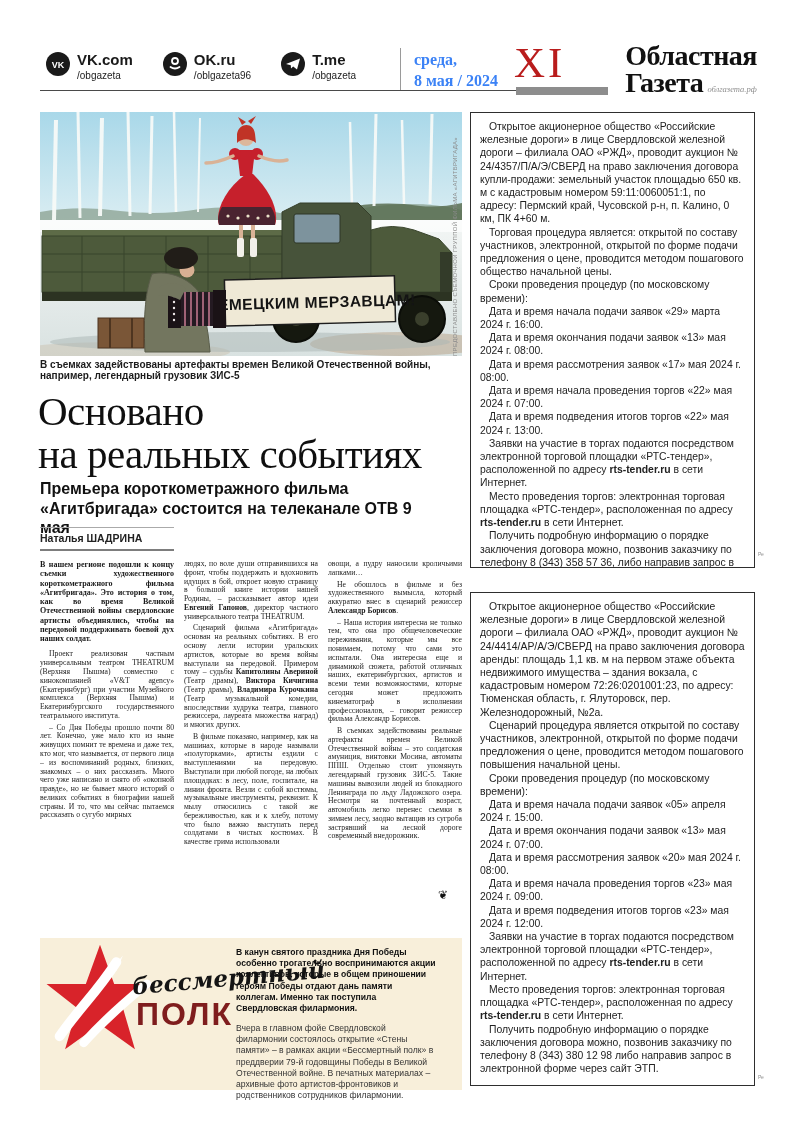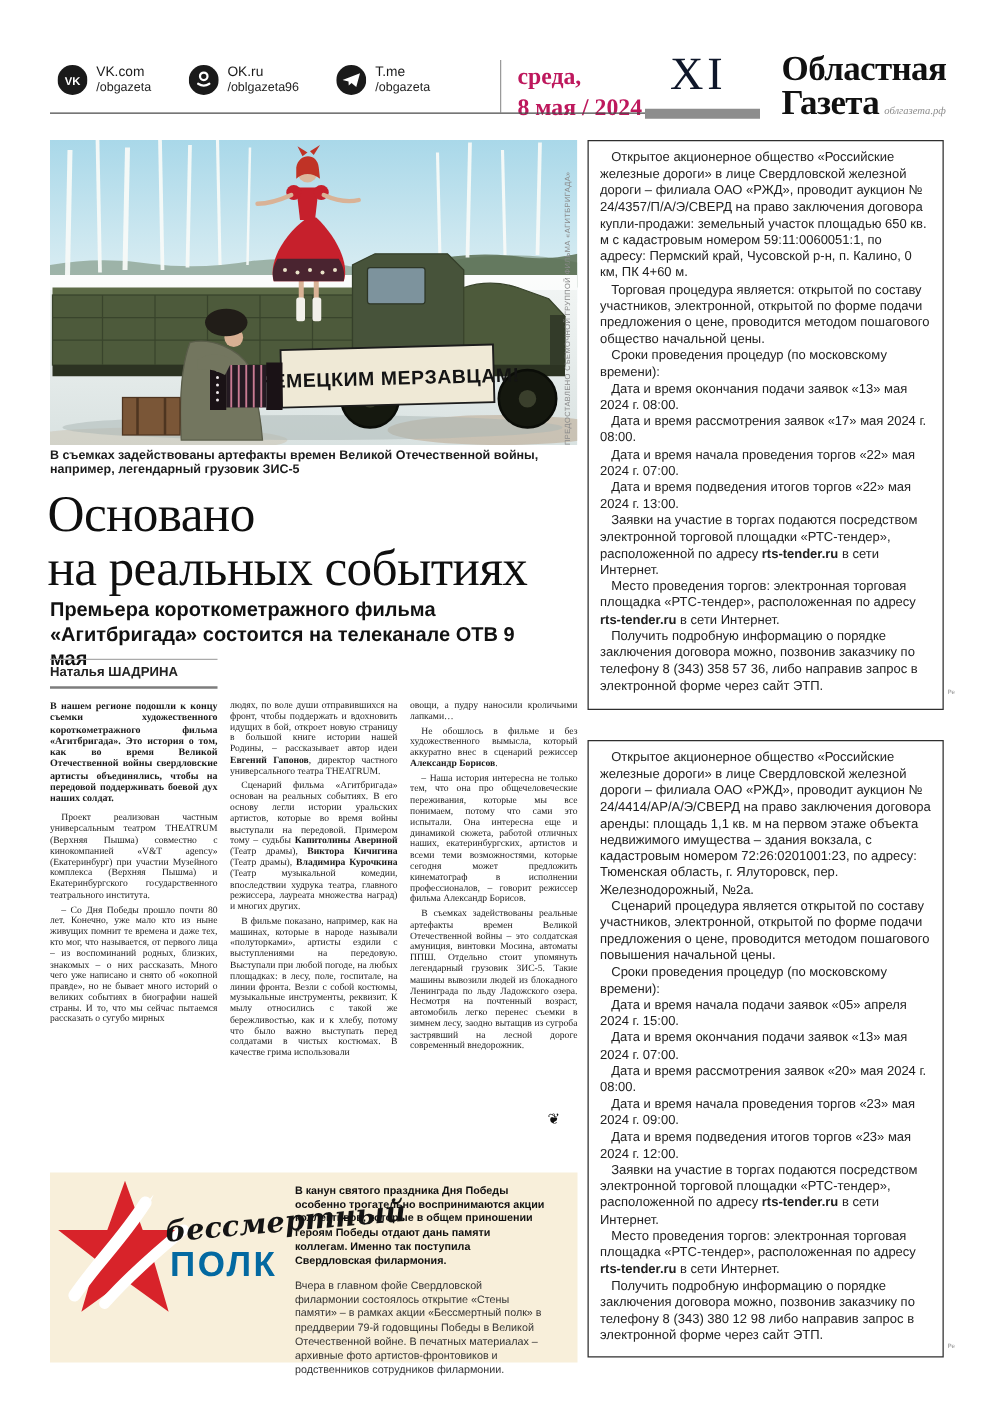--- a/index.html
+++ b/index.html
@@ -2,28 +2,28 @@
 <html><head>
 <meta charset="utf-8">
 <style>
   html,body{margin:0;padding:0;background:#fff;}
   .page{position:relative;width:800px;height:1119px;background:#fff;overflow:hidden;
         font-family:"Liberation Sans",sans-serif;color:#1a1a1a;}
   
   .socials{position:absolute;left:46px;top:52px;display:flex;gap:30px;}
   .social{display:flex;gap:7px;align-items:flex-start;}
   .social .txt{line-height:1.1;}
-  .social .net{font-weight:normal;font-size:11px;}
+  .social .net{font-weight:bold;font-size:15px;}
   .social .handle{font-size:10px;color:#222;margin-top:1px;}
   .sicon{width:24px;height:24px;flex:0 0 auto;}
   .hdr-divider{position:absolute;left:400px;top:48px;width:1px;height:42px;background:#9a9a9a;}
   .hdr-date{position:absolute;left:414px;top:50px;font-family:"Liberation Serif",serif;
-            font-weight:bold;font-size:19px;line-height:1.3;color:#be185d;}
-  .hdr-roman{position:absolute;left:536px;top:38px;font-family:"Liberation Serif",serif;
-             font-size:37px;letter-spacing:3px;color:#0f172a;}
+            font-weight:bold;font-size:16px;line-height:1.3;color:#3b82f6;}
+  .hdr-roman{position:absolute;left:514px;top:38px;font-family:"Liberation Serif",serif;
+             font-size:43px;letter-spacing:3px;color:#b91c1c;}
   .hdr-graybar{position:absolute;left:516px;top:87px;width:92px;height:8px;background:#8d8d8d;}
   .hdr-rule{position:absolute;left:40px;top:90px;width:476px;height:1px;background:#4a4a4a;}
   .masthead{position:absolute;right:43px;top:42px;text-align:left;font-family:"Liberation Serif",serif;
             font-weight:bold;color:#111;line-height:0.98;letter-spacing:-0.5px;}
   .masthead .l1{font-size:28px;}
   .masthead .l2{font-size:28px;}
   .masthead .site{font-size:8.5px;color:#8d8d8d;font-style:italic;font-weight:normal;
                   letter-spacing:0;margin-left:4px;}
   
   .photo{position:absolute;left:40px;top:112px;width:422px;height:244px;overflow:hidden;}
@@ -53,21 +53,21 @@
   .notice-1{top:112px;height:456px;}
   .notice-2{top:592px;height:494px;}
   .ad-mark{position:absolute;left:758px;font-size:5px;color:#8f8f8f;}
   .ad-mark-1{top:551px;}
   .ad-mark-2{top:1074px;}
   
   .ad{position:absolute;left:40px;top:938px;width:422px;height:152px;background:#f8efda;}
   .ad-logo{position:absolute;left:0;top:0;width:210px;height:152px;}
   .ad-script{position:absolute;left:92px;top:26px;font-family:"DejaVu Serif",serif;
              font-style:italic;font-weight:bold;font-size:23px;color:#141414;transform:rotate(-5deg);}
-  .ad-polk{position:absolute;left:96px;top:58px;font-size:28px;font-weight:bold;letter-spacing:2px;color:#0369a1;}
+  .ad-polk{position:absolute;left:96px;top:58px;font-size:32px;font-weight:bold;letter-spacing:2px;color:#7f1d1d;}
   .ad-text{position:absolute;left:196px;top:9px;width:200px;font-size:8.6px;line-height:1.3;color:#222;}
   .ad-text .bold{font-weight:bold;color:#111;margin:0 0 9px 0;}
   .ad-text .reg{margin:0;color:#333;}
 </style>
 </head>
 <body>
 
 <div class="page">
 
   <div class="socials">
@@ -260,20 +260,21 @@
         <p class="ind gap"><span>– Наша история интересна не только тем, что она про общечеловеческие переживания, которые мы все понимаем, потому что сами это испытали. Она интересна еще и динамикой сюжета, работой отличных наших, екатеринбургских, артистов и всеми теми возможностями, которые сегодня может предложить кинематограф в исполнении профессионалов, – говорит режиссер фильма Александр Борисов.</span></p>
         <p class="ind gap"><span>В съемках задействованы реальные артефакты времен Великой Отечественной войны – это солдатская амуниция, винтовки Мосина, автоматы ППШ. Отдельно стоит упомянуть легендарный грузовик ЗИС-5. Такие машины вывозили людей из блокадного Ленинграда по льду Ладожского озера. Несмотря на почтенный возраст, автомобиль легко перенес съемки в зимнем лесу, заодно вытащив из сугроба застрявший на лесной дороге современный внедорожник.</span></p>
       </div>
   </div>
   <div class="endmark">❦</div>
 
   <div class="notice notice-1">
       <p><span>Открытое акционерное общество «Российские железные дороги» в лице Свердловской железной дороги – филиала ОАО «РЖД», проводит аукцион № 24/4357/П/А/Э/СВЕРД на право заключения договора купли-продажи: земельный участок площадью 650 кв. м с кадастровым номером 59:11:0060051:1, по адресу: Пермский край, Чусовской р-н, п. Калино, 0 км, ПК 4+60 м.</span></p>
       <p><span>Торговая процедура является: открытой по составу участников, электронной, открытой по форме подачи предложения о цене, проводится методом пошагового общество начальной цены.</span></p>
       <p><span>Сроки проведения процедур (по московскому времени):</span></p>
+      <p><span>Дата и время начала подачи заявок «29» марта 2024 г. 16:00.</span></p>
       <p><span>Дата и время окончания подачи заявок «13» мая 2024 г. 08:00.</span></p>
       <p><span>Дата и время рассмотрения заявок «17» мая 2024 г. 08:00.</span></p>
       <p><span>Дата и время начала проведения торгов «22» мая 2024 г. 07:00.</span></p>
       <p><span>Дата и время подведения итогов торгов «22» мая 2024 г. 13:00.</span></p>
       <p><span>Заявки на участие в торгах подаются посредством электронной торговой площадки «РТС-тендер», расположенной по адресу </span><b>rts-tender.ru</b><span> в сети Интернет.</span></p>
       <p><span>Место проведения торгов: электронная торговая площадка «РТС-тендер», расположенная по адресу </span><b>rts-tender.ru</b><span> в сети Интернет.</span></p>
       <p><span>Получить подробную информацию о порядке заключения договора можно, позвонив заказчику по телефону 8 (343) 358 57 36, либо направив запрос в электронной форме через сайт ЭТП.</span></p>
     </div>
   <div class="notice notice-2">
       <p><span>Открытое акционерное общество «Российские железные дороги» в лице Свердловской железной дороги – филиала ОАО «РЖД», проводит аукцион № 24/4414/АР/А/Э/СВЕРД на право заключения договора аренды: площадь 1,1 кв. м на первом этаже объекта недвижимого имущества – здания вокзала, с кадастровым номером 72:26:0201001:23, по адресу: Тюменская область, г. Ялуторовск, пер. Железнодорожный, №2а.</span></p>

